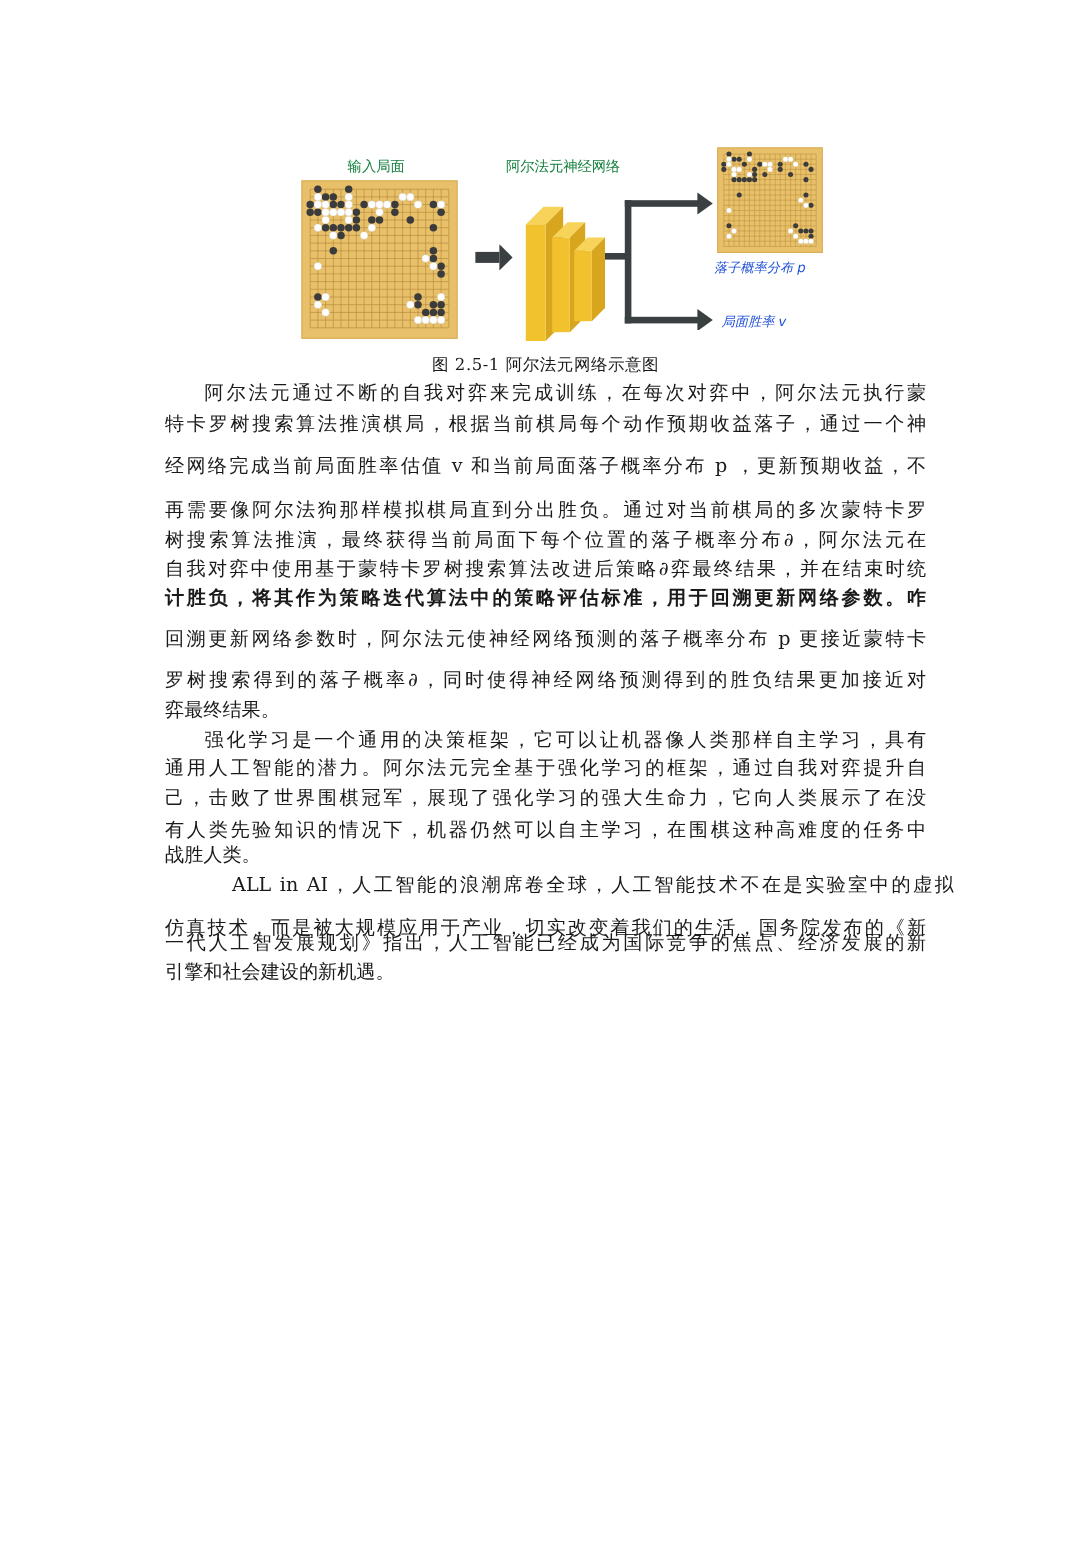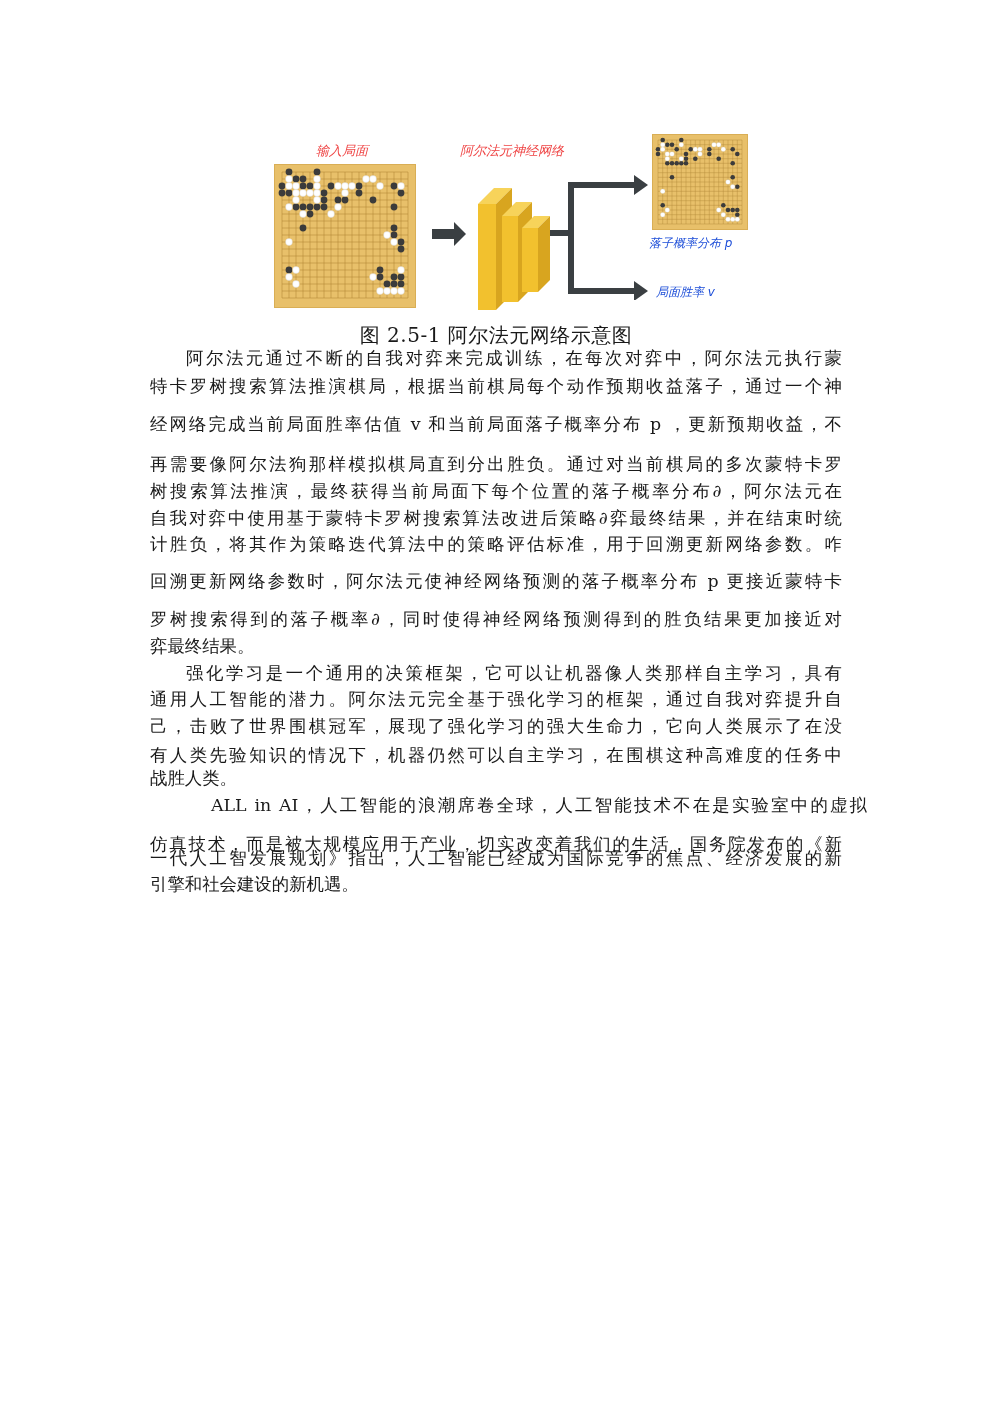--- a/index.html
+++ b/index.html
@@ -1,24 +1,24 @@
 <!DOCTYPE html>
 <html><head>
   <meta charset="utf-8">
   <style>
     html, body { margin: 0; padding: 0; background: #ffffff; }
     body { width: 992px; height: 1403px; position: relative; overflow: hidden;
            font-family: "DejaVu Serif", "Liberation Serif", serif; color: #1a1a1a; }
     .figure { position: absolute; left: 268px; top: 128px; width: 490px; height: 186px; }
     .fig-label { position: absolute; font-family: "DejaVu Sans", "Liberation Sans", sans-serif;
-                 color: #ef4444; font-size: 13px; white-space: nowrap; font-style: italic; }
+                 color: #15803d; font-size: 13px; white-space: nowrap; }
     .fig-label.italic { font-style: italic; font-size: 12px; color: #1d4ed8; }
     .board { position: absolute; background: #e8c06a; border: 1px solid #d9ae55; }
     .caption { position: absolute; top: 322px; left: 0; width: 992px; text-align: center;
-               font-size: 20px; letter-spacing: 0.5px; }
+               font-size: 15px; letter-spacing: 0.5px; }
     .line { position: absolute; left: 150px; width: 692px; font-size: 17.4px; line-height: 22px;
             white-space: nowrap; text-align: justify; text-align-last: justify; }
     .line.indent { left: 186px; width: 656px; }
     .line.last { text-align-last: left; }
   </style>
 </head>
 <body>
 
 <div class="figure">
 
@@ -285,21 +285,21 @@
 
 <div class="caption">图 2.5-1  阿尔法元网络示意图</div>
 
 <div>
   <div class="line indent" style="top:347px;">阿尔法元通过不断的自我对弈来完成训练，在每次对弈中，阿尔法元执行蒙</div>
   <div class="line" style="top:375px;">特卡罗树搜索算法推演棋局，根据当前棋局每个动作预期收益落子，通过一个神</div>
   <div class="line" style="top:413px;">经网络完成当前局面胜率估值 v 和当前局面落子概率分布 p ，更新预期收益，不</div>
   <div class="line" style="top:453px;">再需要像阿尔法狗那样模拟棋局直到分出胜负。通过对当前棋局的多次蒙特卡罗</div>
   <div class="line" style="top:480px;">树搜索算法推演，最终获得当前局面下每个位置的落子概率分布∂，阿尔法元在</div>
   <div class="line" style="top:507px;">自我对弈中使用基于蒙特卡罗树搜索算法改进后策略∂弈最终结果，并在结束时统</div>
-  <div class="line" style="top:533px;">计胜负，将其作为策略迭代算法中的策略评估标准，用于回溯更新网络参数。咋</div>
+  <div class="line" style="top:533px;font-weight:bold;">计胜负，将其作为策略迭代算法中的策略评估标准，用于回溯更新网络参数。咋</div>
   <div class="line" style="top:570px;">回溯更新网络参数时，阿尔法元使神经网络预测的落子概率分布 p 更接近蒙特卡</div>
   <div class="line" style="top:608px;">罗树搜索得到的落子概率∂，同时使得神经网络预测得到的胜负结果更加接近对</div>
   <div class="line last" style="top:635px;">弈最终结果。</div>
 </div>
 
 <div>
   <div class="line indent" style="top:662px;">强化学习是一个通用的决策框架，它可以让机器像人类那样自主学习，具有</div>
   <div class="line" style="top:688px;">通用人工智能的潜力。阿尔法元完全基于强化学习的框架，通过自我对弈提升自</div>
   <div class="line" style="top:715px;">己，击败了世界围棋冠军，展现了强化学习的强大生命力，它向人类展示了在没</div>
   <div class="line" style="top:700px;margin-top:44px;">有人类先验知识的情况下，机器仍然可以自主学习，在围棋这种高难度的任务中</div>

